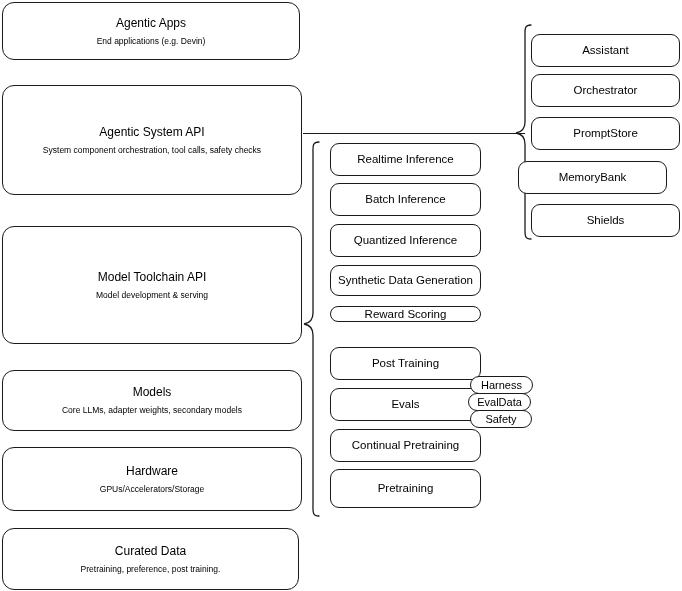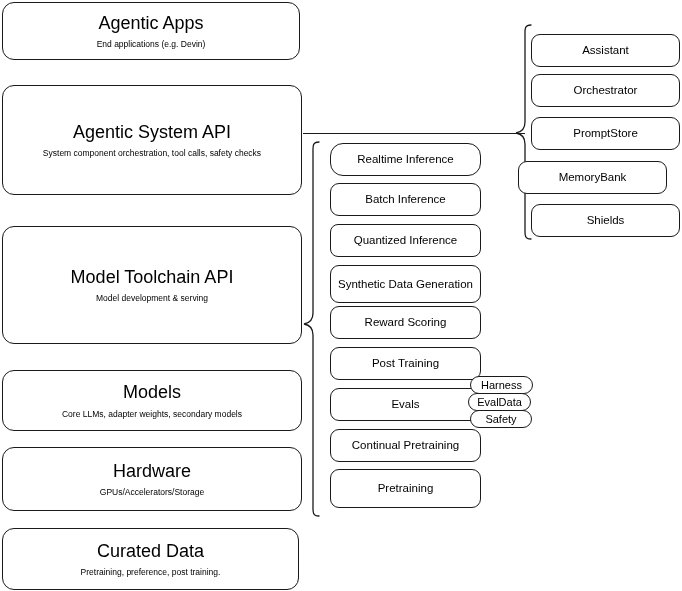--- a/index.html
+++ b/index.html
@@ -27,21 +27,21 @@
     border-radius: 12px;
     background: #ffffff;
     display: flex;
     flex-direction: column;
     align-items: center;
     justify-content: center;
     text-align: center;
     line-height: 1.25;
   }
   .layer-title {
-    font-size: 18px;
+    font-size: 12px;
     color: #000;
     display: block;
   }
   .layer-sub {
     font-size: 8.5px;
     color: #000;
     display: block;
     margin-top: 5px;
   }
   .stack-box {
@@ -136,33 +136,33 @@
   <div class="box stack-box" style="left:531px; top:204px; width:149px; height:33px;">
     <span class="stack-label">Shields</span>
   </div>
 
   <div class="connector" style="left:302px; top:141px; width:18px; height:376px;">
     <svg width="18" height="376" viewBox="0 0 18 376">
       <path d="M17,1 C10,1 11,6 11,12 L11,172 C11,179 8,182 2,183 C8,184 11,187 11,194 L11,364 C11,370 10,375 17,375" fill="none" stroke="#1a1a1a" stroke-width="1.3" stroke-linecap="round"></path>
     </svg>
   </div>
 
-  <div class="box stack-box" style="left:330px; top:143px; width:151px; height:33px;border-radius:13px;">
+  <div class="box stack-box" style="left:330px; top:143px; width:151px; height:33px;">
     <span class="stack-label">Realtime Inference</span>
   </div>
   <div class="box stack-box" style="left:330px; top:183px; width:151px; height:33px;">
     <span class="stack-label">Batch Inference</span>
   </div>
   <div class="box stack-box" style="left:330px; top:224px; width:151px; height:33px;border-radius:8px;">
     <span class="stack-label">Quantized Inference</span>
   </div>
-  <div class="box stack-box" style="left:330px; top:265px; width:151px; height:38px;">
+  <div class="box stack-box" style="left:330px; top:265px; width:151px; height:31px;">
     <span class="stack-label">Synthetic Data Generation</span>
   </div>
-  <div class="box stack-box" style="left:330px; top:306px; width:151px; height:33px;">
+  <div class="box stack-box" style="left:330px; top:306px; width:151px; height:16px;">
     <span class="stack-label">Reward Scoring</span>
   </div>
   <div class="box stack-box" style="left:330px; top:347px; width:151px; height:33px;">
     <span class="stack-label">Post Training</span>
   </div>
   <div class="box stack-box" style="left:330px; top:388px; width:151px; height:33px;">
     <span class="stack-label">Evals</span>
   </div>
   <div class="box stack-box" style="left:330px; top:429px; width:151px; height:33px;">
     <span class="stack-label">Continual Pretraining</span>

